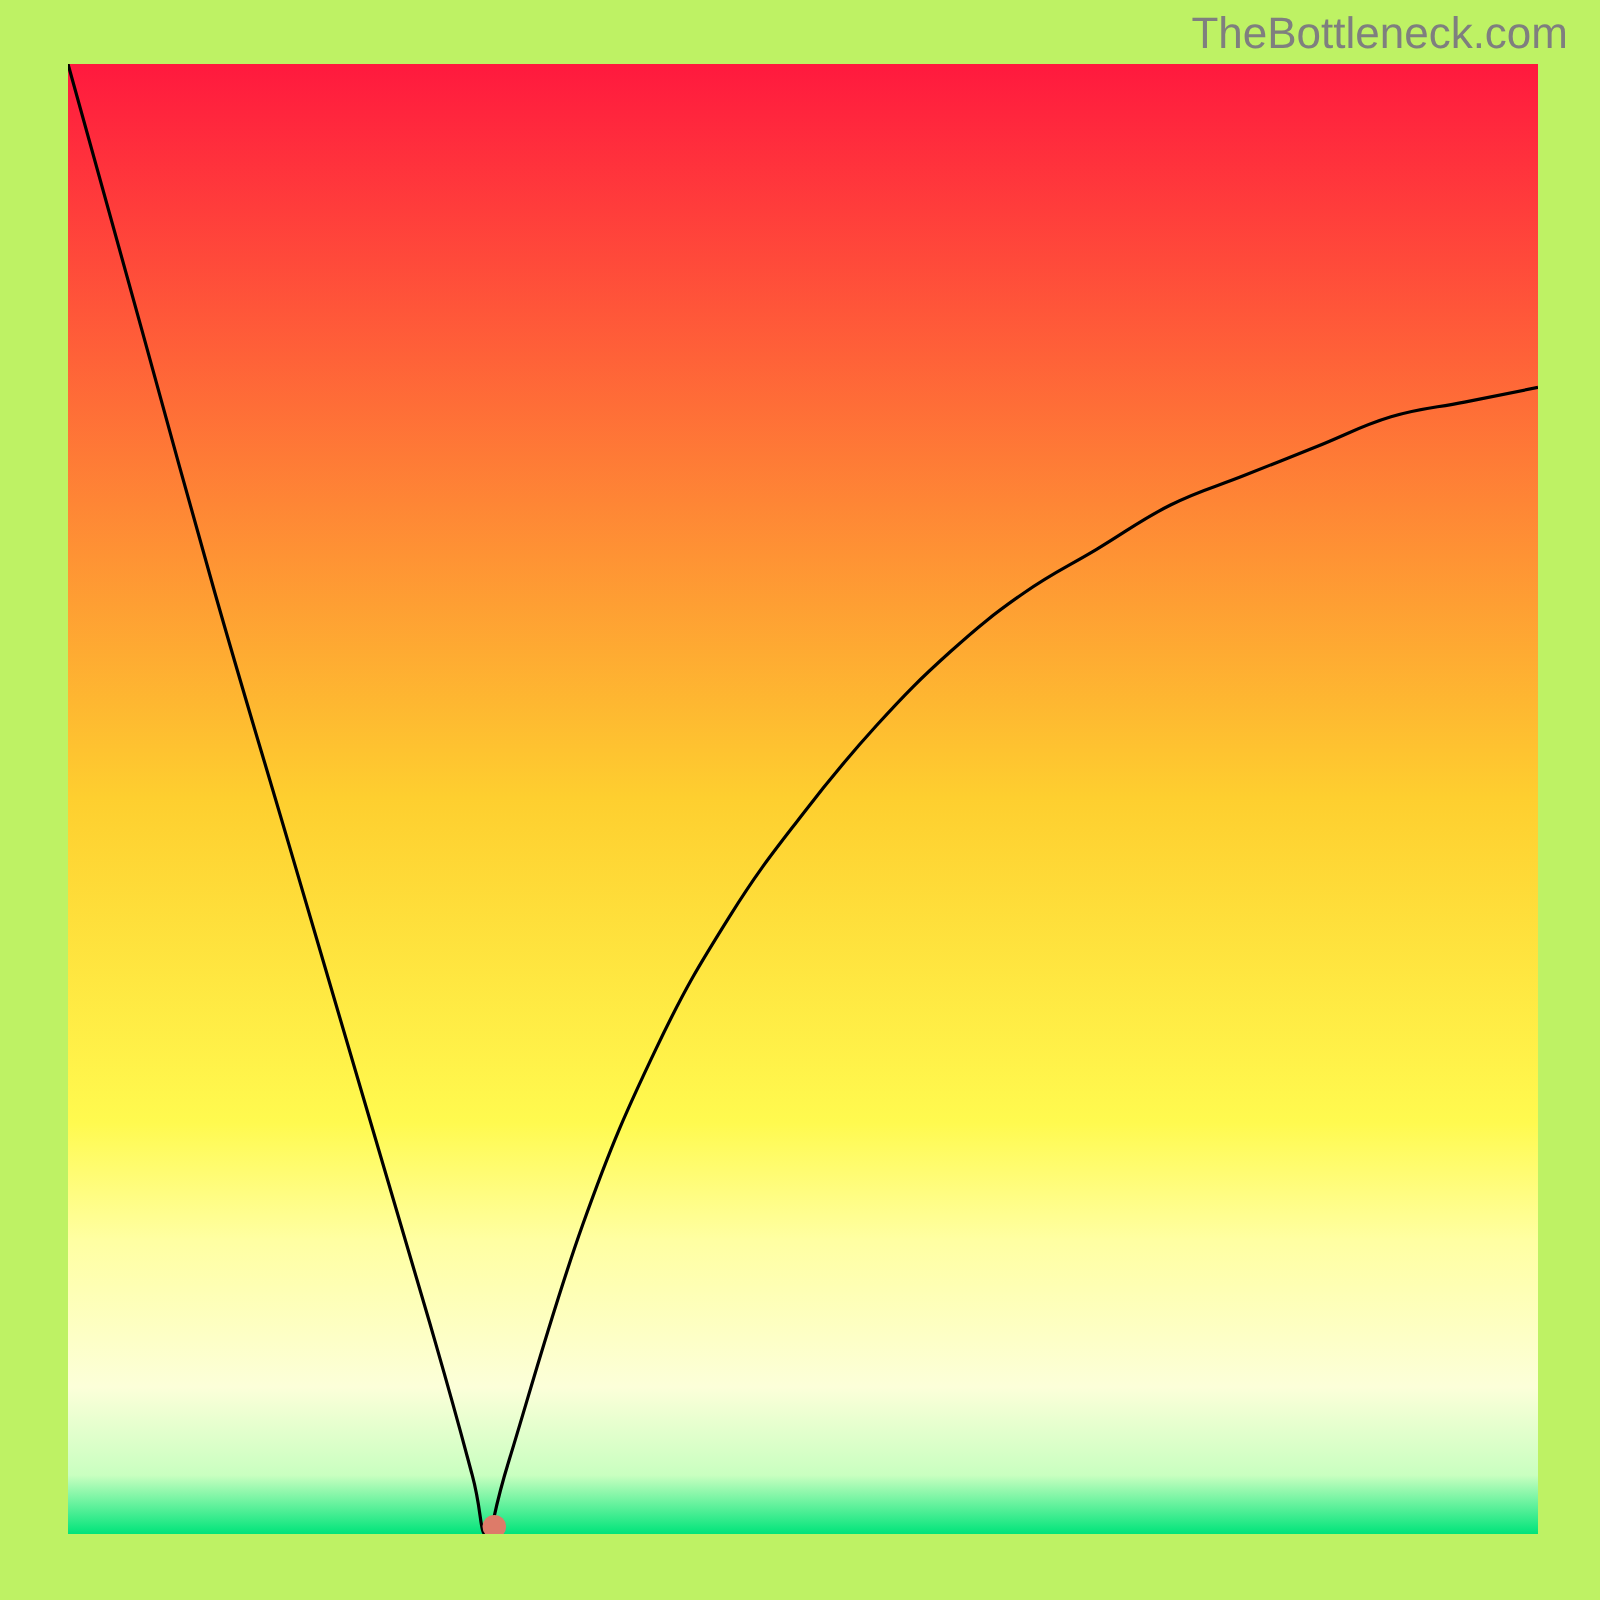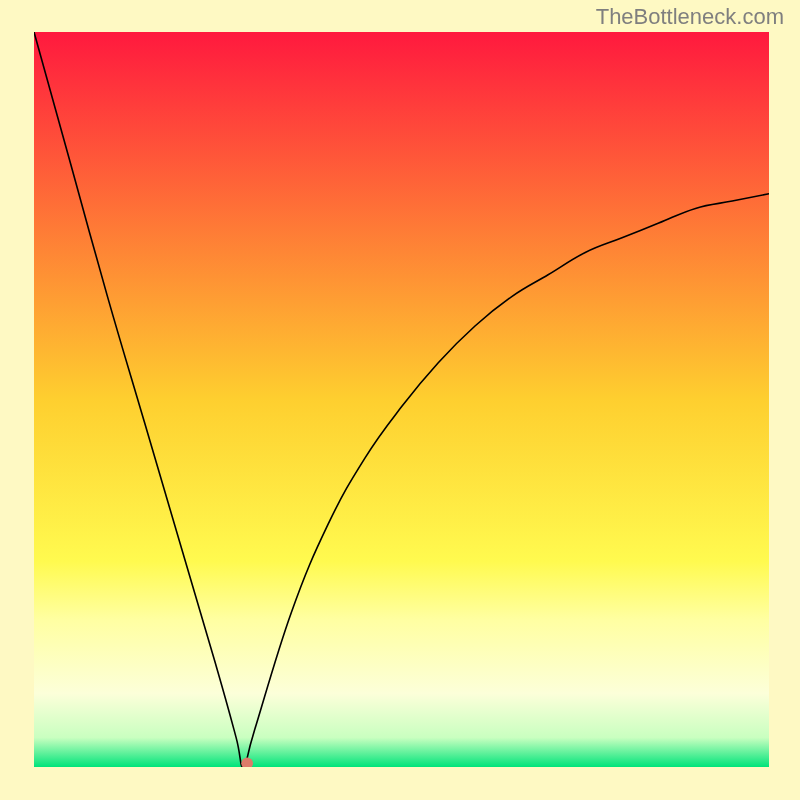--- a/index.html
+++ b/index.html
@@ -10,21 +10,21 @@
     background: #000;
     overflow: hidden;
     font-family: Arial, Helvetica, sans-serif;
   }
   .frame {
     position: absolute;
     left: 0;
     top: 0;
     width: 800px;
     height: 800px;
-    background: #fef9c3;
+    background: #bef264;
   }
   .attribution {
     position: absolute;
     top: 4px;
     right: 16px;
     color: #7f7f7f;
     font-size: 22px;
     font-weight: 400;
     letter-spacing: 0px;
   }

